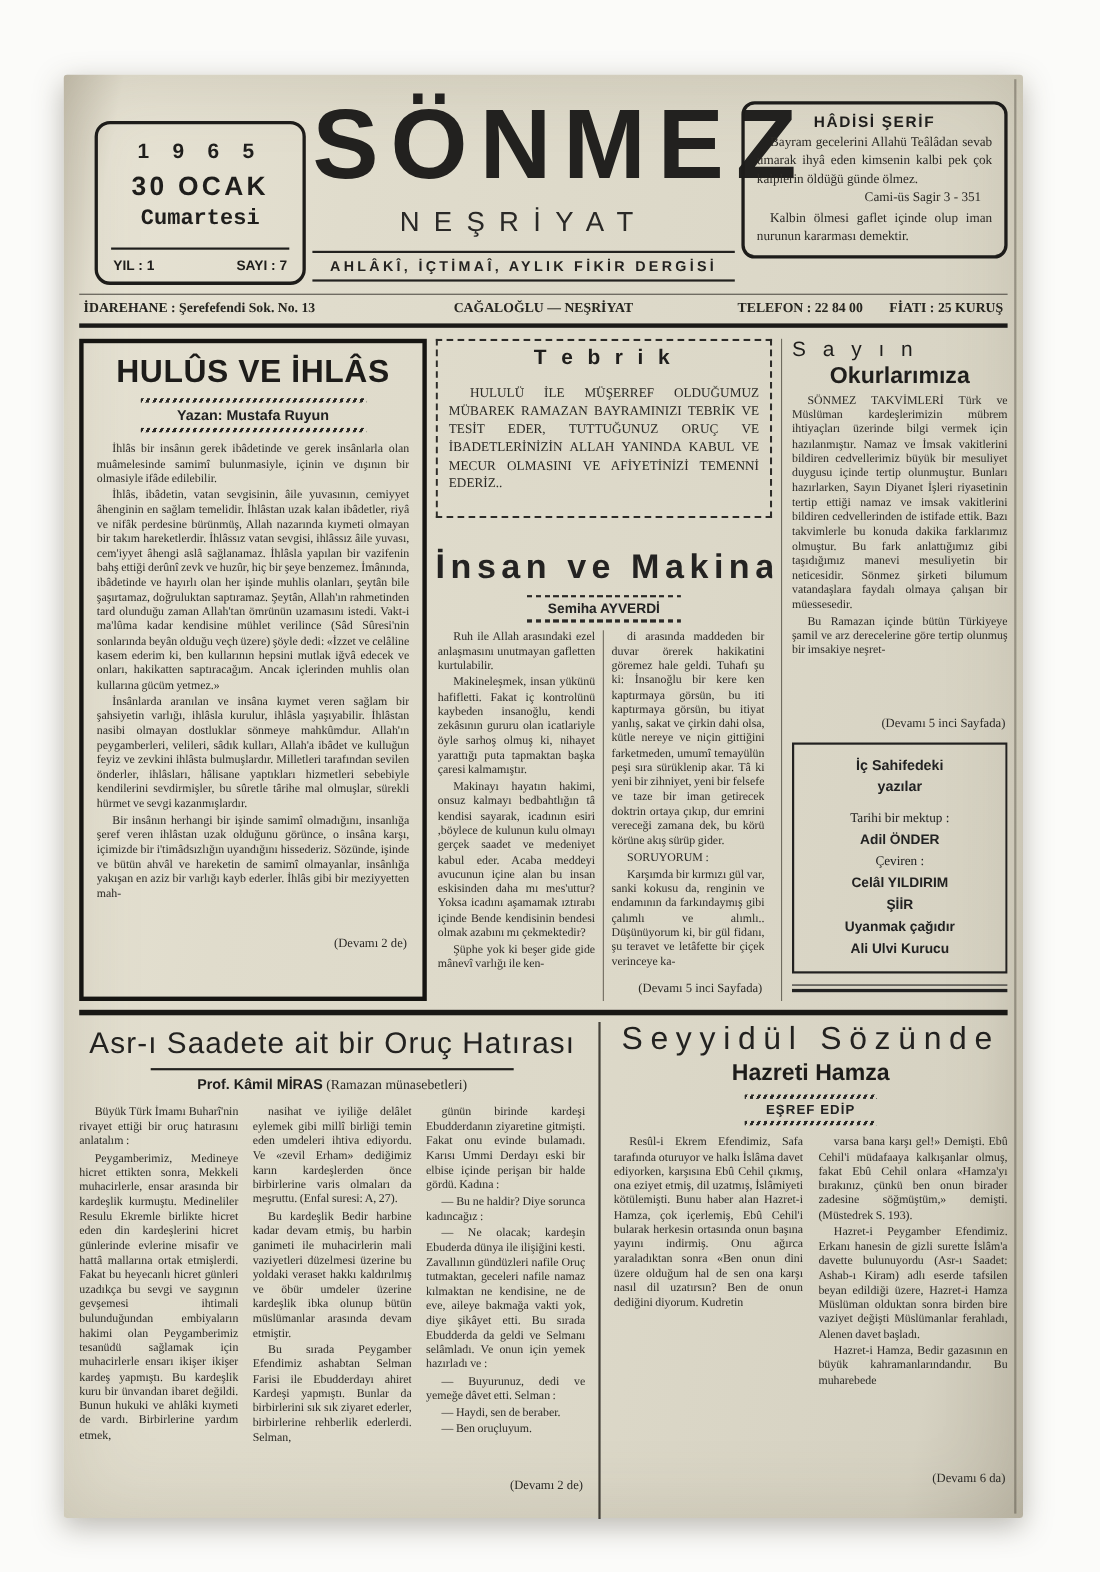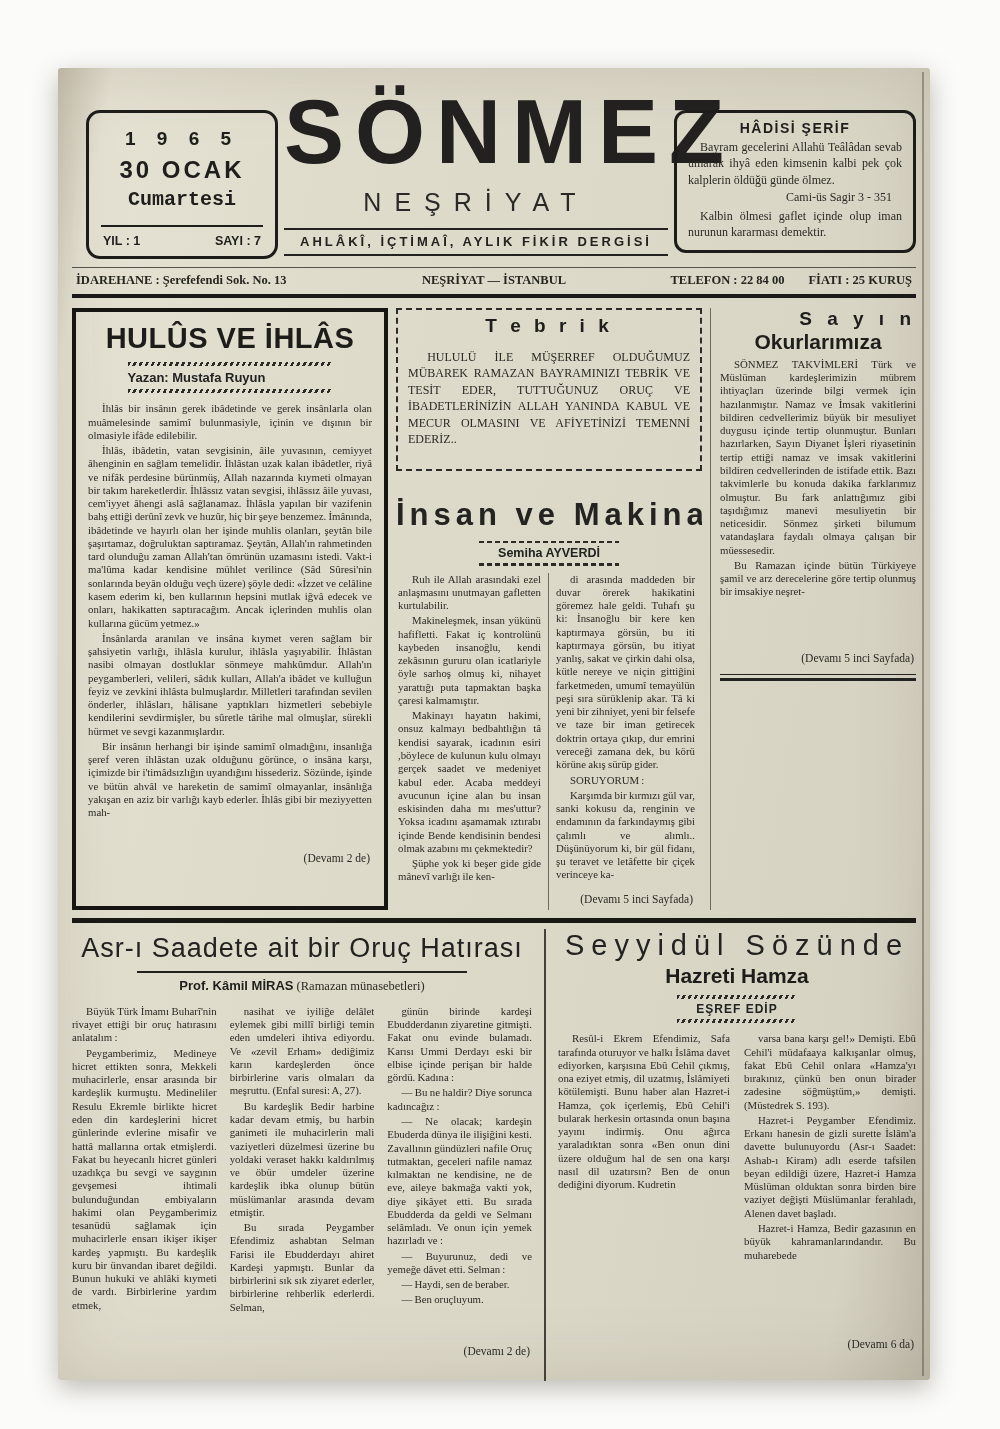--- a/index.html
+++ b/index.html
@@ -22,21 +22,21 @@
   .db-issue{display:flex;justify-content:space-between;font-weight:700;font-size:12.5px;padding:0 6px;}
 
   .masthead{flex:1;text-align:center;padding:0 6px;min-width:0;}
   .m-title{font-family:"Liberation Sans",sans-serif;font-weight:700;font-size:90px;line-height:.98;
        letter-spacing:11px;color:#22211f;margin-top:6px;white-space:nowrap;}
   .m-sub{font-family:"Liberation Sans",sans-serif;font-weight:500;font-size:25px;letter-spacing:13px;
        margin-top:12px;color:#2a2927;white-space:nowrap;}
   .m-tagline{margin-top:11px;border-top:2px solid #232220;border-bottom:2.5px solid #232220;padding:4px 0 5px;
        font-family:"Liberation Sans",sans-serif;font-weight:700;font-size:13px;letter-spacing:3px;color:#232220;white-space:nowrap;}
 
-  .hadis-box{width:242px;flex:none;box-sizing:border-box;margin-top:28px;border:3px solid #1d1c1a;border-radius:12px;
+  .hadis-box{width:242px;flex:none;box-sizing:border-box;margin-top:10px;border:3px solid #1d1c1a;border-radius:12px;
        padding:7px 11px 9px;color:#2b2925;}
   .hb-title{text-align:center;font-family:"Liberation Sans",sans-serif;font-weight:700;font-size:14px;letter-spacing:1.5px;color:#1f1e1c;}
   .hb-body,.hb-note{font-size:12px;line-height:1.36;text-align:justify;text-indent:1em;margin:3px 0 0;}
   .hb-source{text-align:right;font-size:12px;margin:2px 10px 0 0;}
 
   
   .info-bar{display:flex;align-items:baseline;margin-top:8px;border-top:1px solid #55524a;border-bottom:4px solid #1b1a18;
        padding:5px 4px 6px;font-weight:700;font-size:12.5px;color:#26251f;}
   .ib-left{flex:1.25;}
   .ib-center{flex:1;text-align:center;}
@@ -47,41 +47,41 @@
   .cont{font-size:11.5px;text-align:right;margin:2px 2px 0 0;}
   .squiggle{height:4px;background:repeating-linear-gradient(115deg,#2b2a27 0 2.5px,transparent 2.5px 5.5px);}
   .dashline{height:2.5px;background:repeating-linear-gradient(90deg,#2b2a27 0 5px,transparent 5px 8px);}
 
   
   .top-section{display:flex;gap:8px;margin-top:10px;height:602px;}
   .art-hulus{width:316px;box-sizing:border-box;border:4px solid #161512;padding:6px 12px 6px;overflow:hidden;}
   .hulus-title{text-align:center;font-family:"Liberation Sans",sans-serif;font-weight:700;font-size:29px;
        letter-spacing:.5px;color:#1d1c1a;margin:4px 0 7px;}
   .byline-box{width:205px;margin:0 auto 9px;}
-  .byline-text{text-align:left;font-family:"Liberation Sans",sans-serif;font-weight:700;font-size:13px;
+  .byline-text{text-align:center;font-family:"Liberation Sans",sans-serif;font-weight:700;font-size:13px;
        line-height:1.8;color:#222;}
   .hulus-body{height:448px;overflow:hidden;}
 
   .col-mid{width:306px;box-sizing:border-box;display:flex;flex-direction:column;overflow:hidden;}
   .tebrik-box{border:2.5px dashed #2d2c29;padding:5px 10px 9px;}
   .tebrik-title{text-align:center;font-family:"Liberation Sans",sans-serif;font-weight:700;font-size:19px;
        letter-spacing:4px;color:#1f1e1c;margin-bottom:5px;}
   .tebrik-body{font-size:12px;line-height:1.37;text-align:justify;text-indent:1.6em;color:#2a2925;}
   .insan-title{text-align:left;font-family:"Liberation Sans",sans-serif;font-weight:700;font-size:31px;
        letter-spacing:5px;color:#242322;margin:26px 0 8px;white-space:nowrap;}
   .insan-byline{width:140px;margin:0 auto 7px;text-align:center;}
   .insan-byline .name{font-family:"Liberation Sans",sans-serif;font-weight:700;font-size:12.5px;line-height:1.6;color:#222;}
   .insan-cols{display:flex;flex:1;}
   .icol{width:50%;box-sizing:border-box;padding:0 7px;}
   .icol:first-child{border-right:1px solid #6e6a5e;padding-left:2px;}
   .icol .flow{height:332px;overflow:hidden;}
   .icol .flow.short{height:318px;}
 
   .col-right{flex:1;box-sizing:border-box;border-left:1px solid #6e6a5e;padding-left:9px;overflow:hidden;}
-  .okur-title1{text-align:right;font-family:"Liberation Sans",sans-serif;font-weight:700;font-size:19px;letter-spacing:5px;color:#1f1e1c;}
+  .okur-title1{text-align:left;font-family:"Liberation Sans",sans-serif;font-weight:400;font-size:19px;letter-spacing:5px;color:#1f1e1c;}
   .okur-title2{text-align:center;font-family:"Liberation Sans",sans-serif;font-weight:700;font-size:21px;color:#1f1e1c;margin-bottom:4px;}
   .okur-flow{height:292px;overflow:hidden;}
   .ic-box{border:2.5px solid #222120;margin-top:11px;padding:9px 6px 11px;text-align:center;}
   .ic-h{font-family:"Liberation Sans",sans-serif;font-weight:700;font-size:13px;line-height:1.5;color:#222;}
   .ic-lines{margin-top:9px;}
   .ic-lines p{margin:0;font-family:"Liberation Sans",sans-serif;font-weight:700;font-size:12.5px;line-height:1.6;color:#222;}
   .ic-lines p:nth-child(1),.ic-lines p:nth-child(3){font-family:"Liberation Serif",serif;font-weight:400;font-size:12px;}
   .ic-underline{margin-top:10px;border-top:1px solid #222;border-bottom:3px solid #222;height:3px;}
 
   .section-rule{height:5px;background:#191815;margin:8px 0 6px;}
@@ -133,21 +133,21 @@
     <div class="hadis-box">
       <div class="hb-title">HÂDİSİ ŞERİF</div>
       <p class="hb-body">Bayram gecelerini Allahü Teâlâdan sevab umarak ihyâ eden kimsenin kalbi pek çok kalplerin öldüğü günde ölmez.</p>
       <div class="hb-source">Cami-üs Sagir 3 - 351</div>
       <p class="hb-note">Kalbin ölmesi gaflet içinde olup iman nurunun kararması demektir.</p>
     </div>
   </div>
 
   <div class="info-bar">
     <span class="ib-left">İDAREHANE :   Şerefefendi Sok. No. 13</span>
-    <span class="ib-center">NEŞRİYAT — İSTANBUL</span>
+    <span class="ib-center">CAĞALOĞLU — NEŞRİYAT</span>
     <span class="ib-right">
       <span>TELEFON :  22 84 00</span>
       <span>FİATI :  25 KURUŞ</span>
     </span>
   </div>
 
   <div class="top-section">
 
     <div class="art-hulus">
       <div class="hulus-title">HULÛS VE İHLÂS</div>
@@ -197,20 +197,33 @@
     </div>
 
     <div class="col-right">
       <div class="okur-title1">S a y ı n</div>
       <div class="okur-title2">Okurlarımıza</div>
       <div class="flow okur-flow">
           <p>SÖNMEZ TAKVİMLERİ Türk ve Müslüman kardeşlerimizin mübrem ihtiyaçları üzerinde bilgi vermek için hazılanmıştır. Namaz ve İmsak vakitlerini bildiren cedvellerimiz büyük bir mesuliyet duygusu içinde tertip olunmuştur. Bunları hazırlarken, Sayın Diyanet İşleri riyasetinin tertip ettiği namaz ve imsak vakitlerini bildiren cedvellerinden de istifade ettik. Bazı takvimlerle bu konuda dakika farklarımız olmuştur. Bu fark anlattığımız gibi taşıdığımız manevi mesuliyetin bir neticesidir. Sönmez şirketi bilumum vatandaşlara faydalı olmaya çalışan bir müessesedir.</p>
           <p>Bu Ramazan içinde bütün Türkiyeye şamil ve arz derecelerine göre tertip olunmuş bir imsakiye neşret-</p>
         </div>
       <div class="cont">(Devamı 5 inci Sayfada)</div>
+      <div class="ic-box">
+        <div class="ic-h">İç Sahifedeki</div>
+        <div class="ic-h">yazılar</div>
+        <div class="ic-lines">
+            <p>Tarihi bir mektup :</p>
+            <p>Adil ÖNDER</p>
+            <p>Çeviren :</p>
+            <p>Celâl  YILDIRIM</p>
+            <p>ŞİİR</p>
+            <p>Uyanmak  çağıdır</p>
+            <p>Ali Ulvi Kurucu</p>
+          </div>
+      </div>
       <div class="ic-underline"></div>
     </div>
   </div>
 
   <div class="section-rule"></div>
 
   <div class="bottom-section">
 
     <div class="art-oruc">
       <div class="oruc-title">Asr-ı Saadete ait bir Oruç Hatırası</div>

